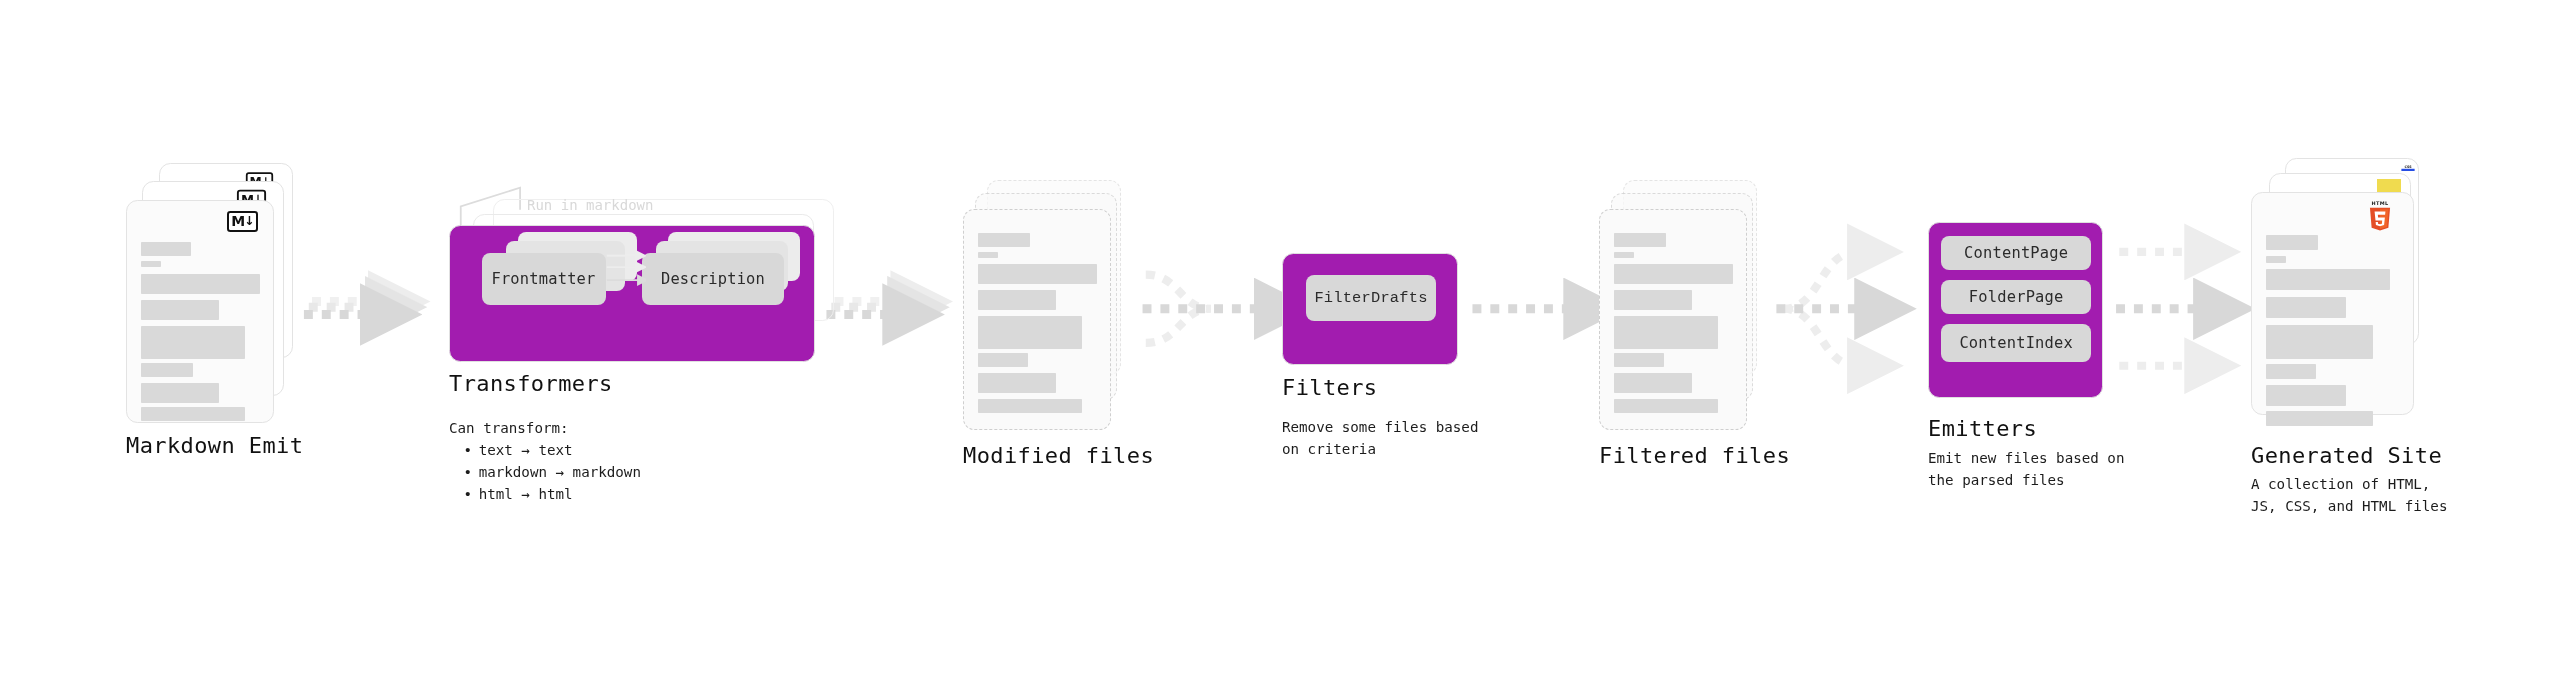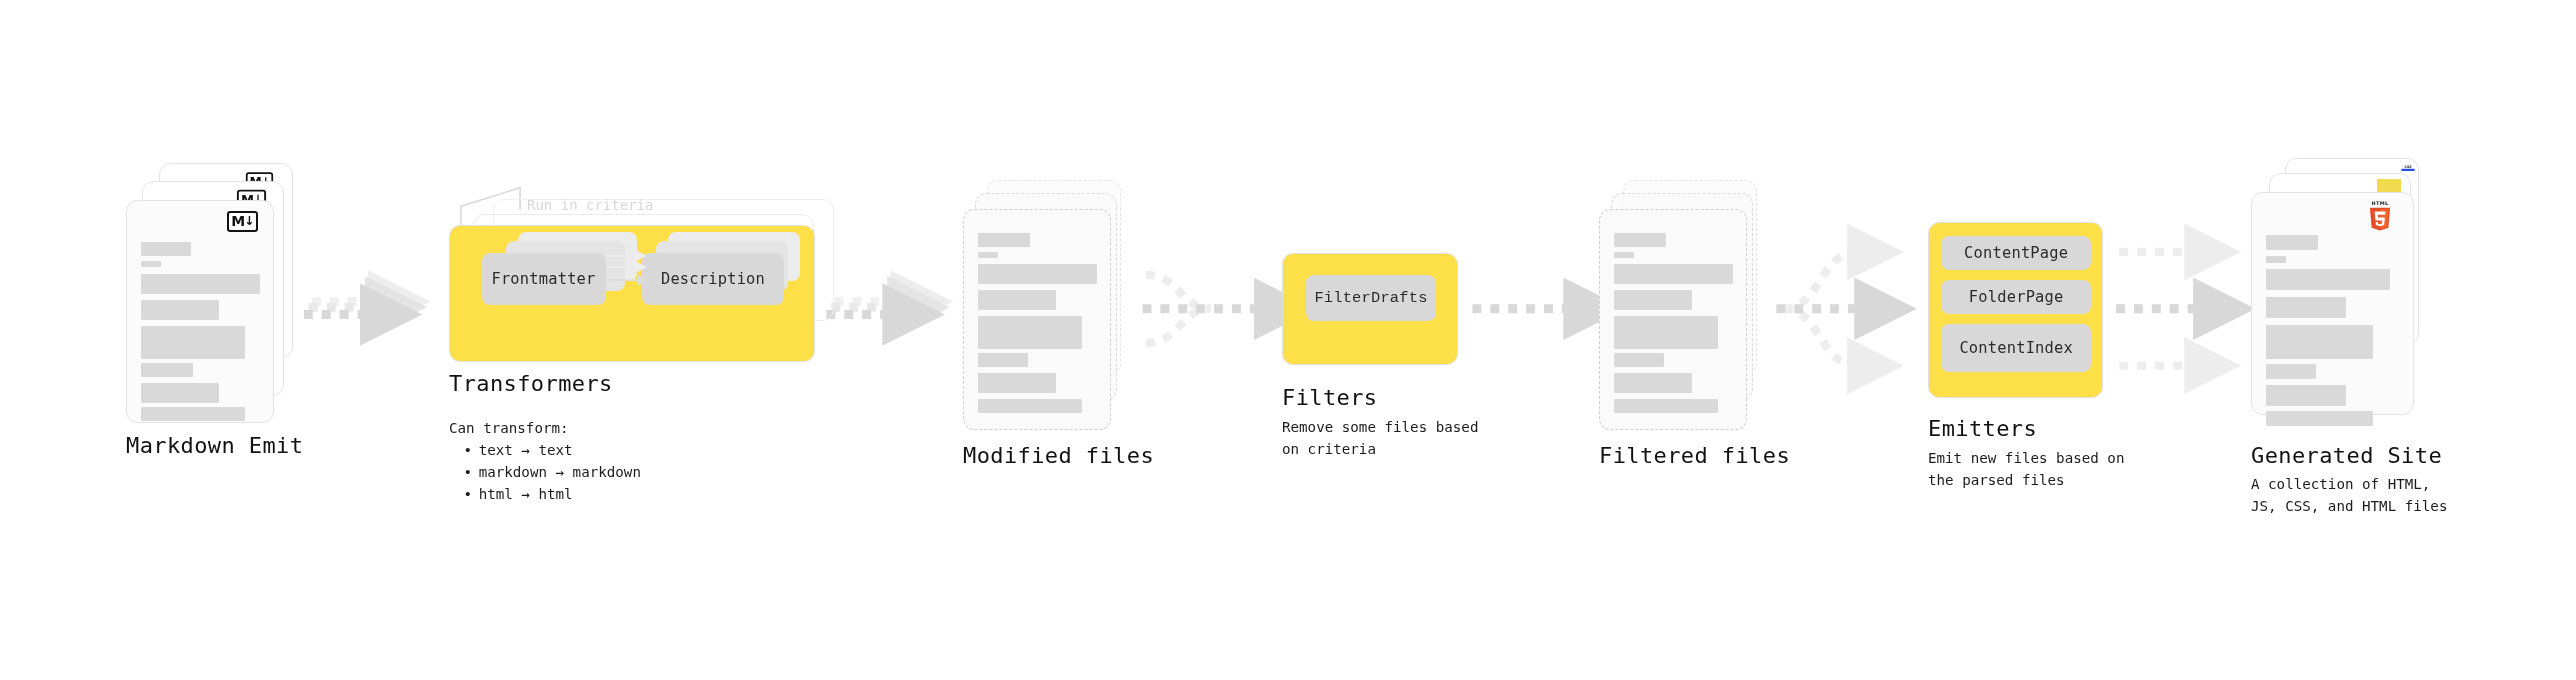--- a/index.html
+++ b/index.html
@@ -79,21 +79,21 @@
     position: absolute;
     width: 24.4px; height: 14px;
     background: #f0db4f;
   }
 
   
   .group-box {
     position: absolute;
     border: 1.6px solid #e0e0e0;
     border-radius: 11.4px;
-    background: #fde047;
+    background: #a21caf;
     box-sizing: border-box;
   }
   .group-box.ghost2 { border-color:#efefef; background:transparent; }
   .group-box.ghost1 { border-color:#eaeaea; background:transparent; }
 
   .pill {
     position: absolute;
     background: #d8d8d8;
     border-radius: 8.1px;
     display: flex;
@@ -255,21 +255,21 @@
         <marker id="tib" markerWidth="6" markerHeight="6" refX="2" refY="3" orient="auto">
           <path d="M0,0 L6,3 L0,6 z" fill="#dcdcdc"></path>
         </marker>
       </defs>
       <line x1="2" y1="12" x2="42" y2="12" stroke="#ededed" stroke-width="2.4" marker-end="url(#tia)"></line>
       <line x1="2" y1="26" x2="42" y2="26" stroke="#ededed" stroke-width="2.4" marker-end="url(#tia)"></line>
       <line x1="2" y1="42" x2="44" y2="42" stroke="#dcdcdc" stroke-width="2.4" marker-end="url(#tib)"></line>
     </svg>
   </div>
 
-  <div class="parallel-label" style="left:527px; top:197px;">Run in criteria</div>
+  <div class="parallel-label" style="left:527px; top:197px;">Run in markdown</div>
 
   <div class="title" style="left:449px; top:371px;">Transformers</div>
 
   <div class="bullets" style="left:449px; top:417px;">
     <span class="lead">Can transform:</span>
     <ul>
       <li>text → text</li>
       <li>markdown → markdown</li>
       <li>html → html</li>
     </ul>
@@ -287,21 +287,21 @@
       <div class="bar" style="left:14px; top:143px; width:50px; height:14px;"></div>
       <div class="bar" style="left:14px; top:163px; width:78px; height:20.3px;"></div>
       <div class="bar" style="left:14px; top:189px; width:104px; height:14px;"></div>
     </div>
   </div>
   <div class="title" style="left:963px; top:443px;">Modified files</div>
 
   <div class="group-box" style="left:1282px; top:253px; width:176px; height:112px;">
     <div class="pill" style="left:23px; top:21px; width:130px; height:46px;font-family:Liberation Mono, monospace;">FilterDrafts</div>
   </div>
-  <div class="title" style="left:1282px; top:385px;">Filters</div>
+  <div class="title" style="left:1282px; top:375px;">Filters</div>
   <div class="subtitle" style="left:1282px; top:416px;">Remove some files based
 on criteria</div>
 
   <div class="doc-stack" style="left:1599px; top:180px; width:175px; height:252px;">
     <div class="doc-card dashed" style="left:24.4px; top:0px; width:134px; height:195px; opacity:0.55;"></div>
     <div class="doc-card dashed" style="left:12.2px; top:13px; width:142px; height:207px; opacity:0.75;"></div>
     <div class="doc-card dashed" style="left:0px; top:29px; width:148px; height:221px;">
       <div class="bar" style="left:14px; top:23px; width:52px; height:14px;"></div>
       <div class="bar" style="left:14px; top:42px; width:20.3px; height:5.7px;"></div>
       <div class="bar" style="left:14px; top:54px; width:119px; height:20.3px;"></div>
@@ -310,21 +310,21 @@
       <div class="bar" style="left:14px; top:143px; width:50px; height:14px;"></div>
       <div class="bar" style="left:14px; top:163px; width:78px; height:20.3px;"></div>
       <div class="bar" style="left:14px; top:189px; width:104px; height:14px;"></div>
     </div>
   </div>
   <div class="title" style="left:1599px; top:443px;">Filtered files</div>
 
   <div class="group-box" style="left:1928px; top:222px; width:175px; height:176px;">
     <div class="pill" style="left:12.2px; top:13px; width:150px; height:34px;">ContentPage</div>
     <div class="pill" style="left:12.2px; top:57px; width:150px; height:34px;">FolderPage</div>
-    <div class="pill" style="left:12.2px; top:101px; width:150px; height:48px;">ContentIndex</div>
+    <div class="pill" style="left:12.2px; top:101px; width:150px; height:38px;">ContentIndex</div>
   </div>
   <div class="title" style="left:1928px; top:416px;">Emitters</div>
   <div class="subtitle" style="left:1928px; top:447px;">Emit new files based on
 the parsed files</div>
 
   <div class="doc-stack" style="left:2251px; top:158px; width:187px; height:260px;">
 
     <div class="doc-card back2" style="left:34px; top:0px; width:134px; height:187px;"></div>
     <svg class="css-badge" style="left:148px; top:5.7px;" viewBox="0 0 22 11">
       <text x="11" y="5" text-anchor="middle" font-size="4.5" font-family="DejaVu Sans, sans-serif" font-weight="bold" fill="#1a1a1a">CSS</text>

